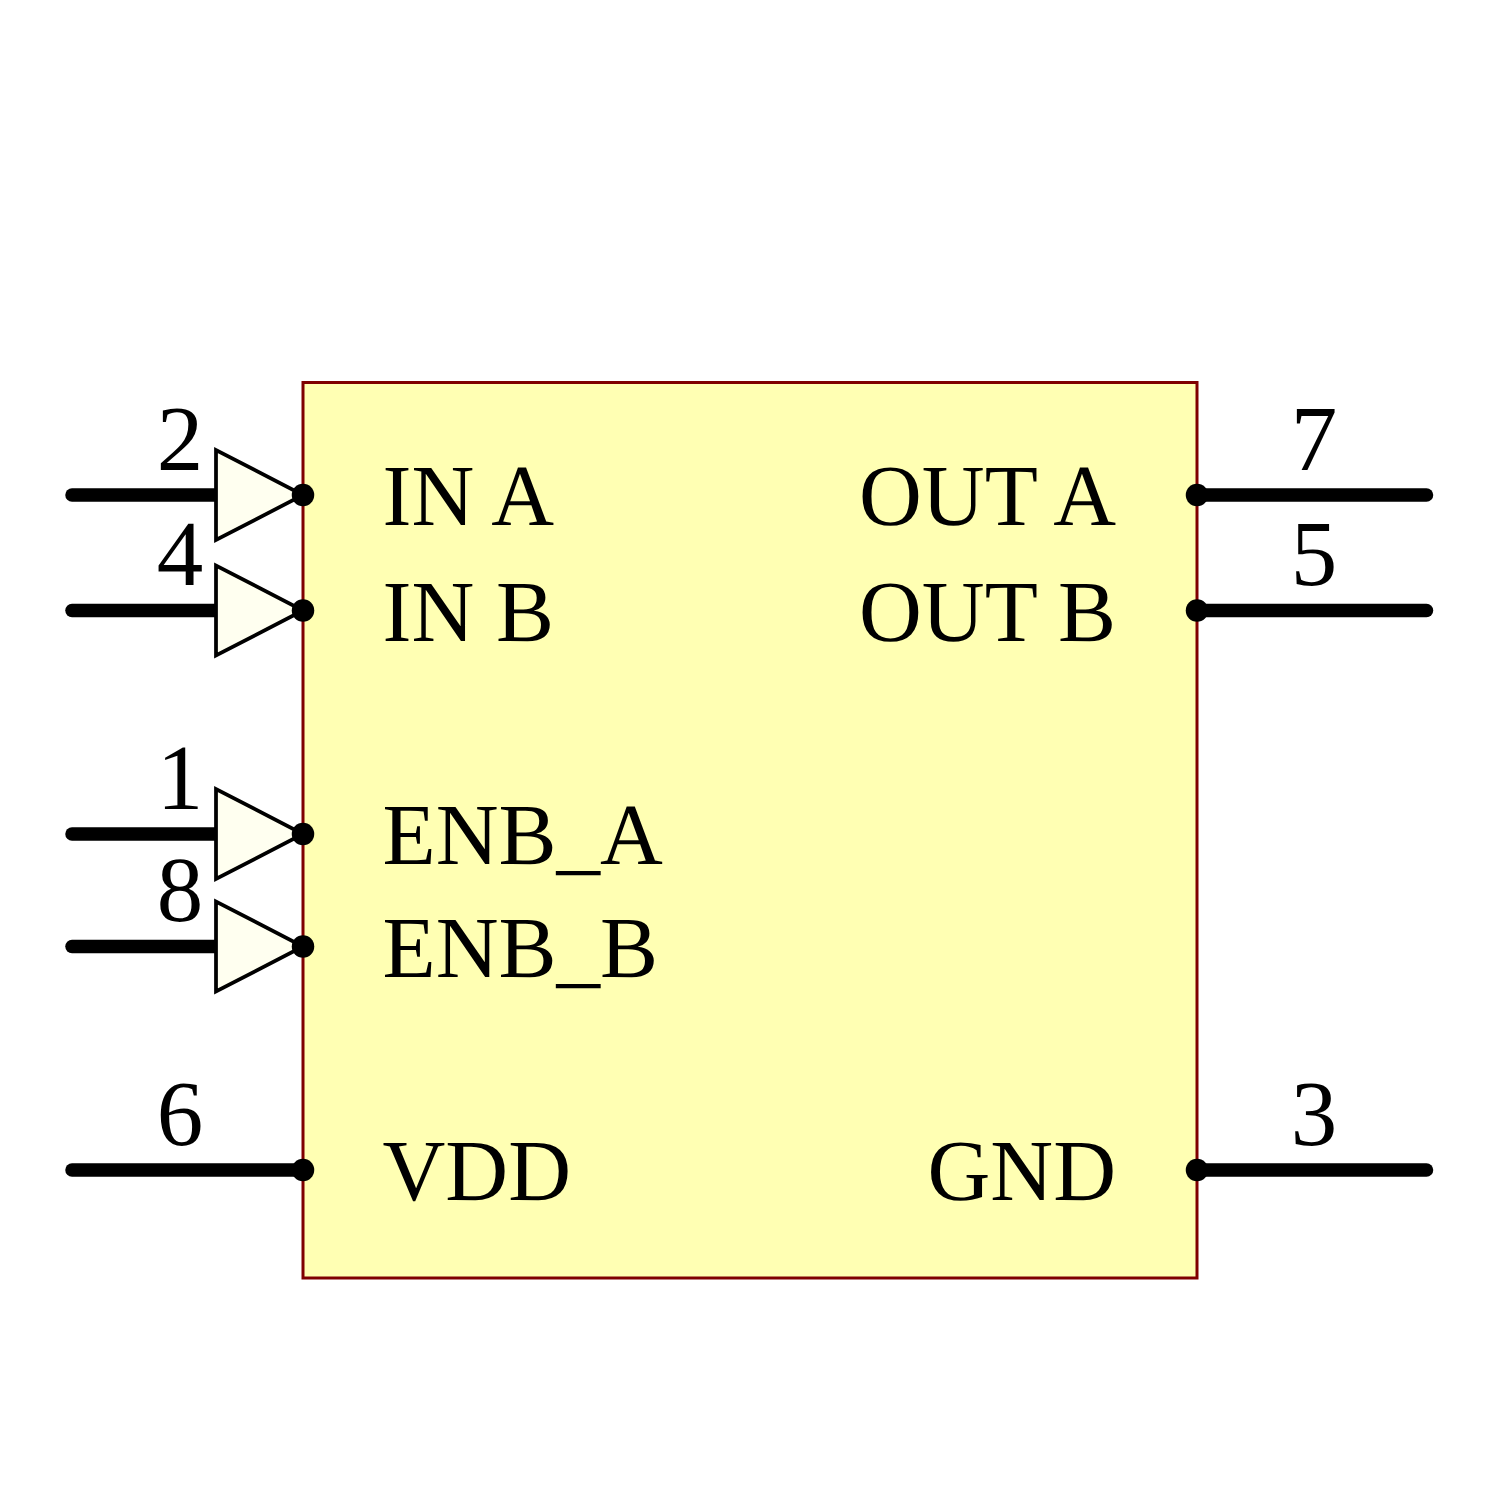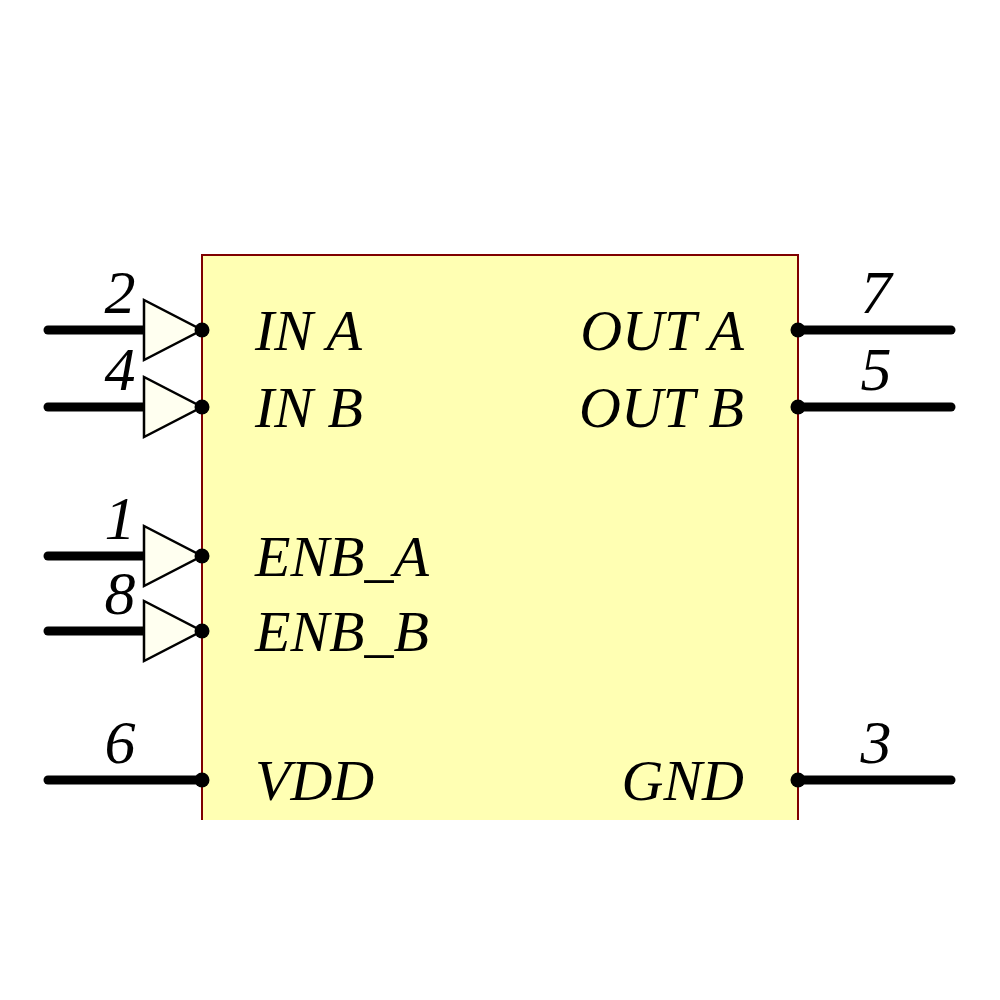--- a/index.html
+++ b/index.html
@@ -7,24 +7,23 @@
     margin: 0;
     padding: 0;
     background: #ffffff;
   }
   body {
     font-family: "Liberation Serif", "DejaVu Serif", serif;
   }
   #diagram-root {
     position: relative;
     width: 1000px;
-    height: 820px;
+    height: 1000px;
     background: #e5e5e5;
     overflow: hidden;
-    font-style: italic;
   }
   #diagram-svg {
     position: absolute;
     left: 0;
     top: 0;
     width: 1000px;
     height: 1000px;
     display: block;
   }
   .pin-label,

